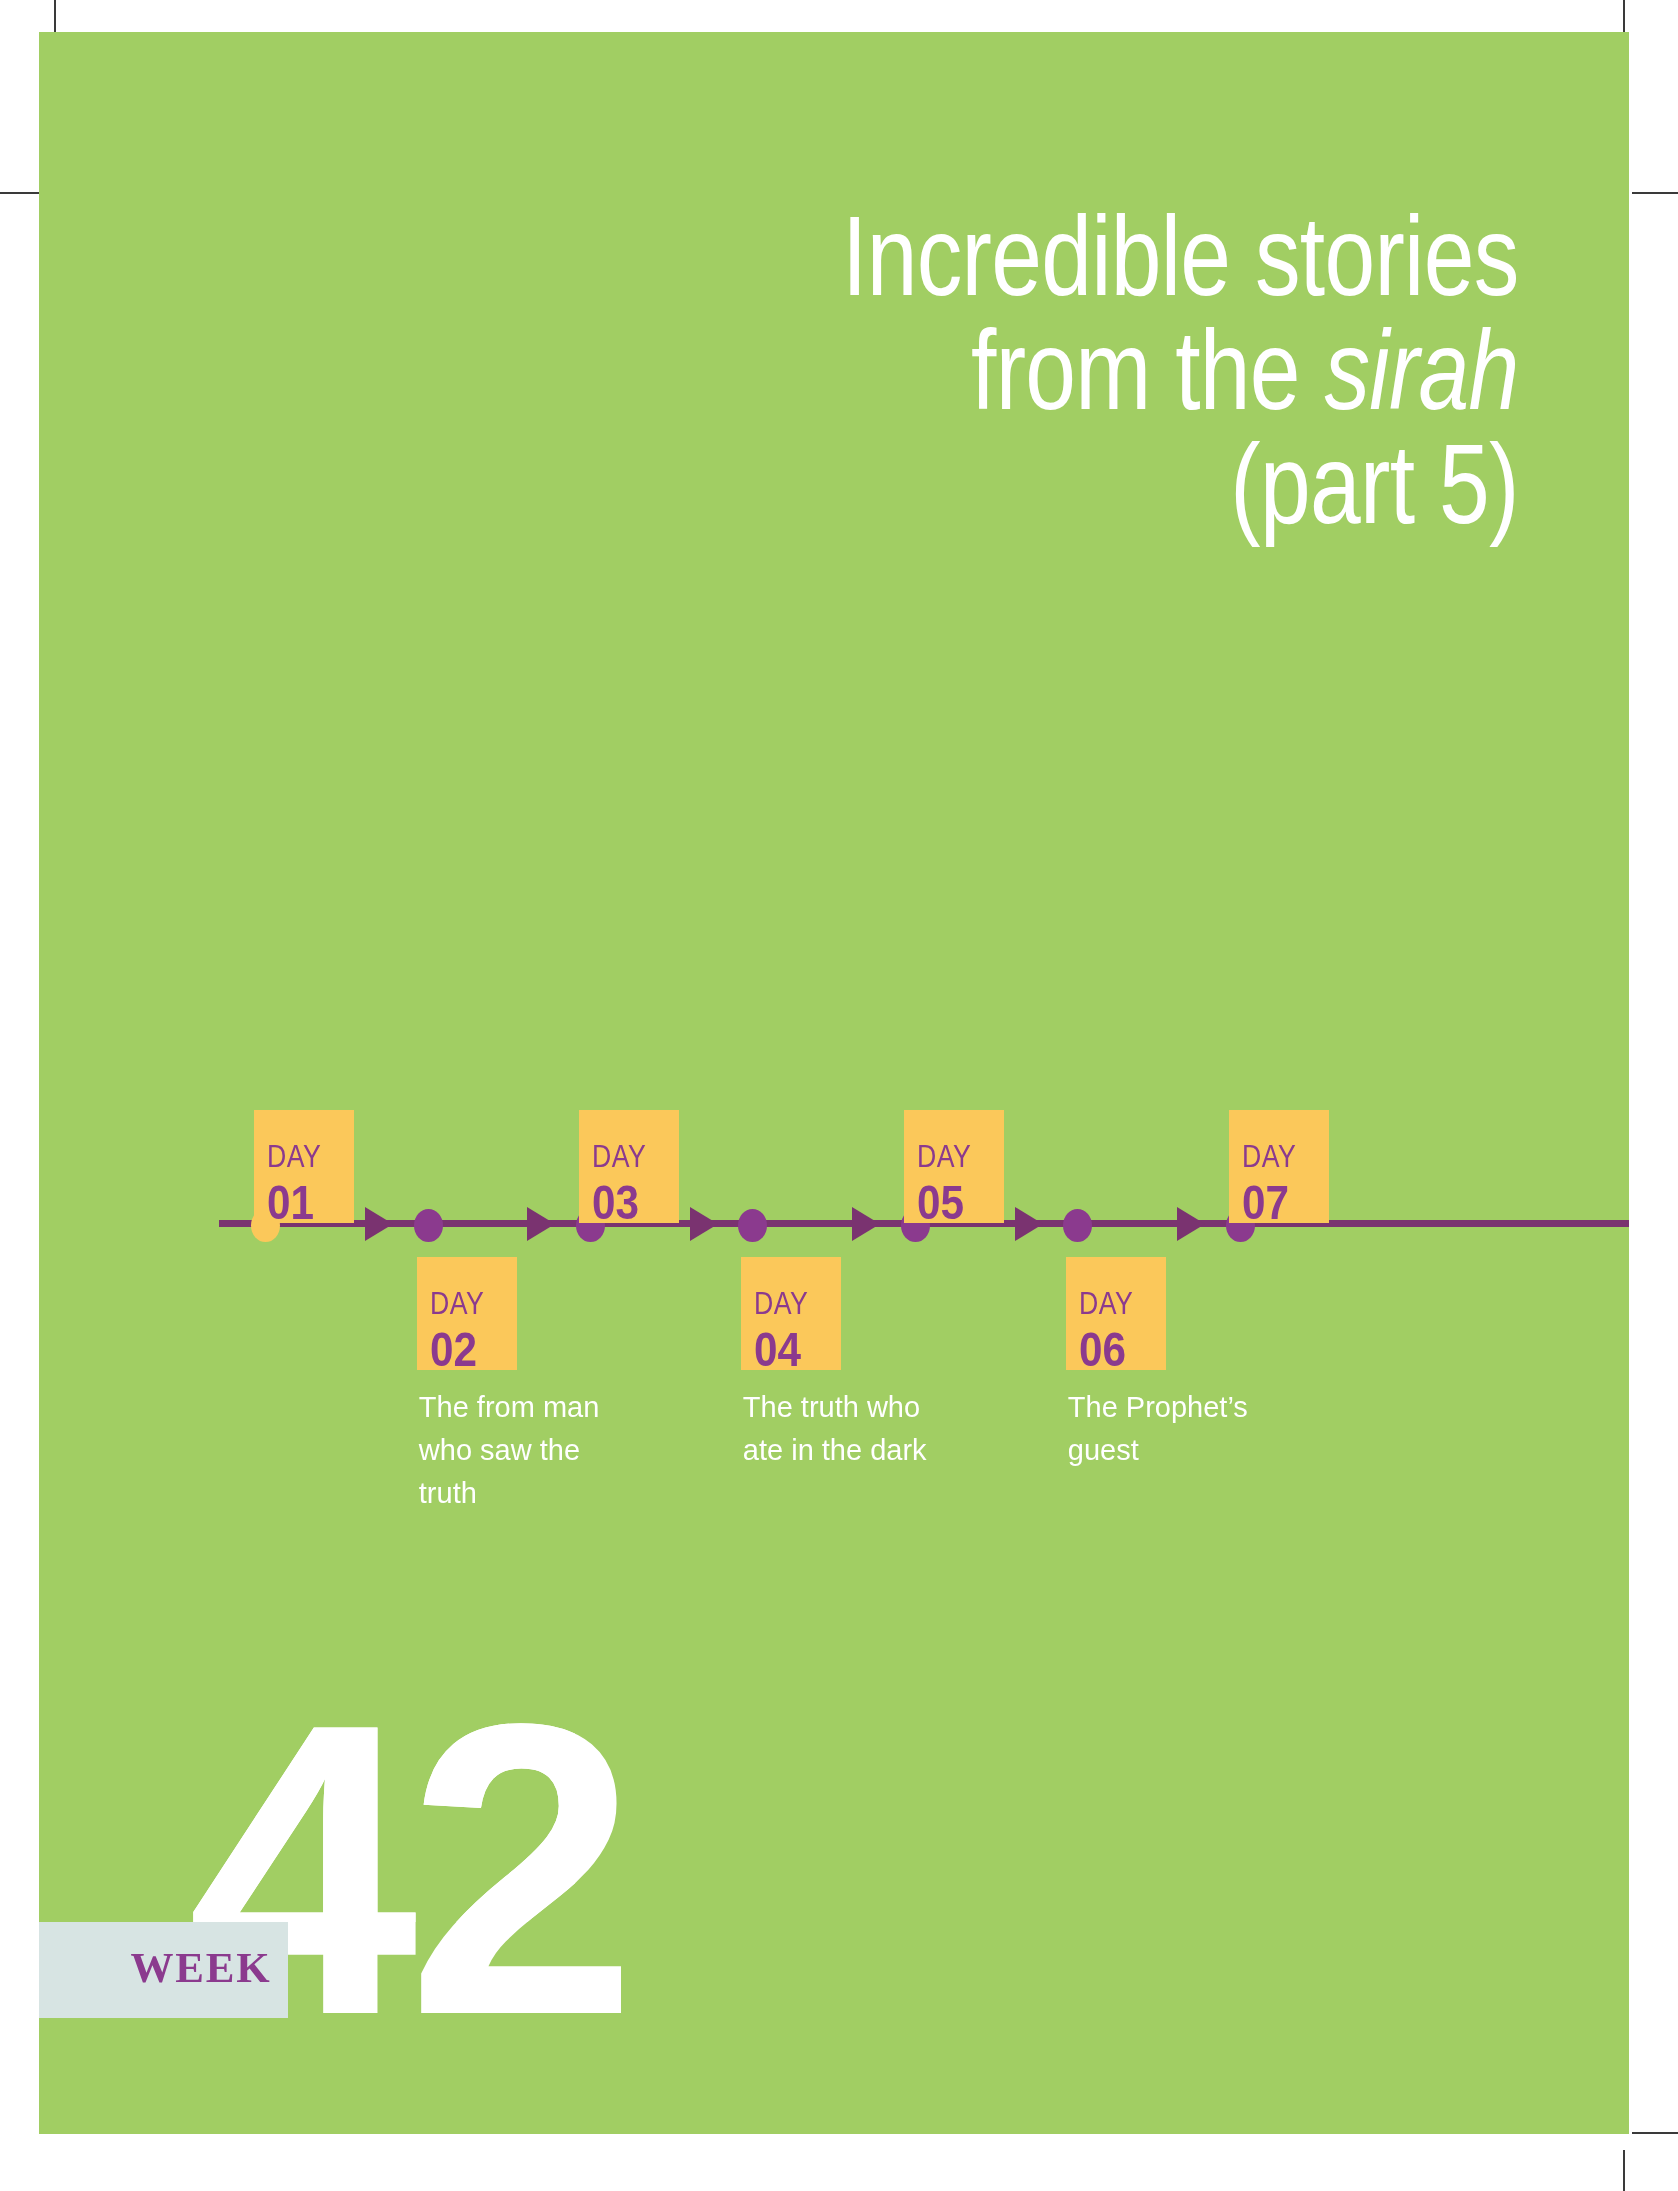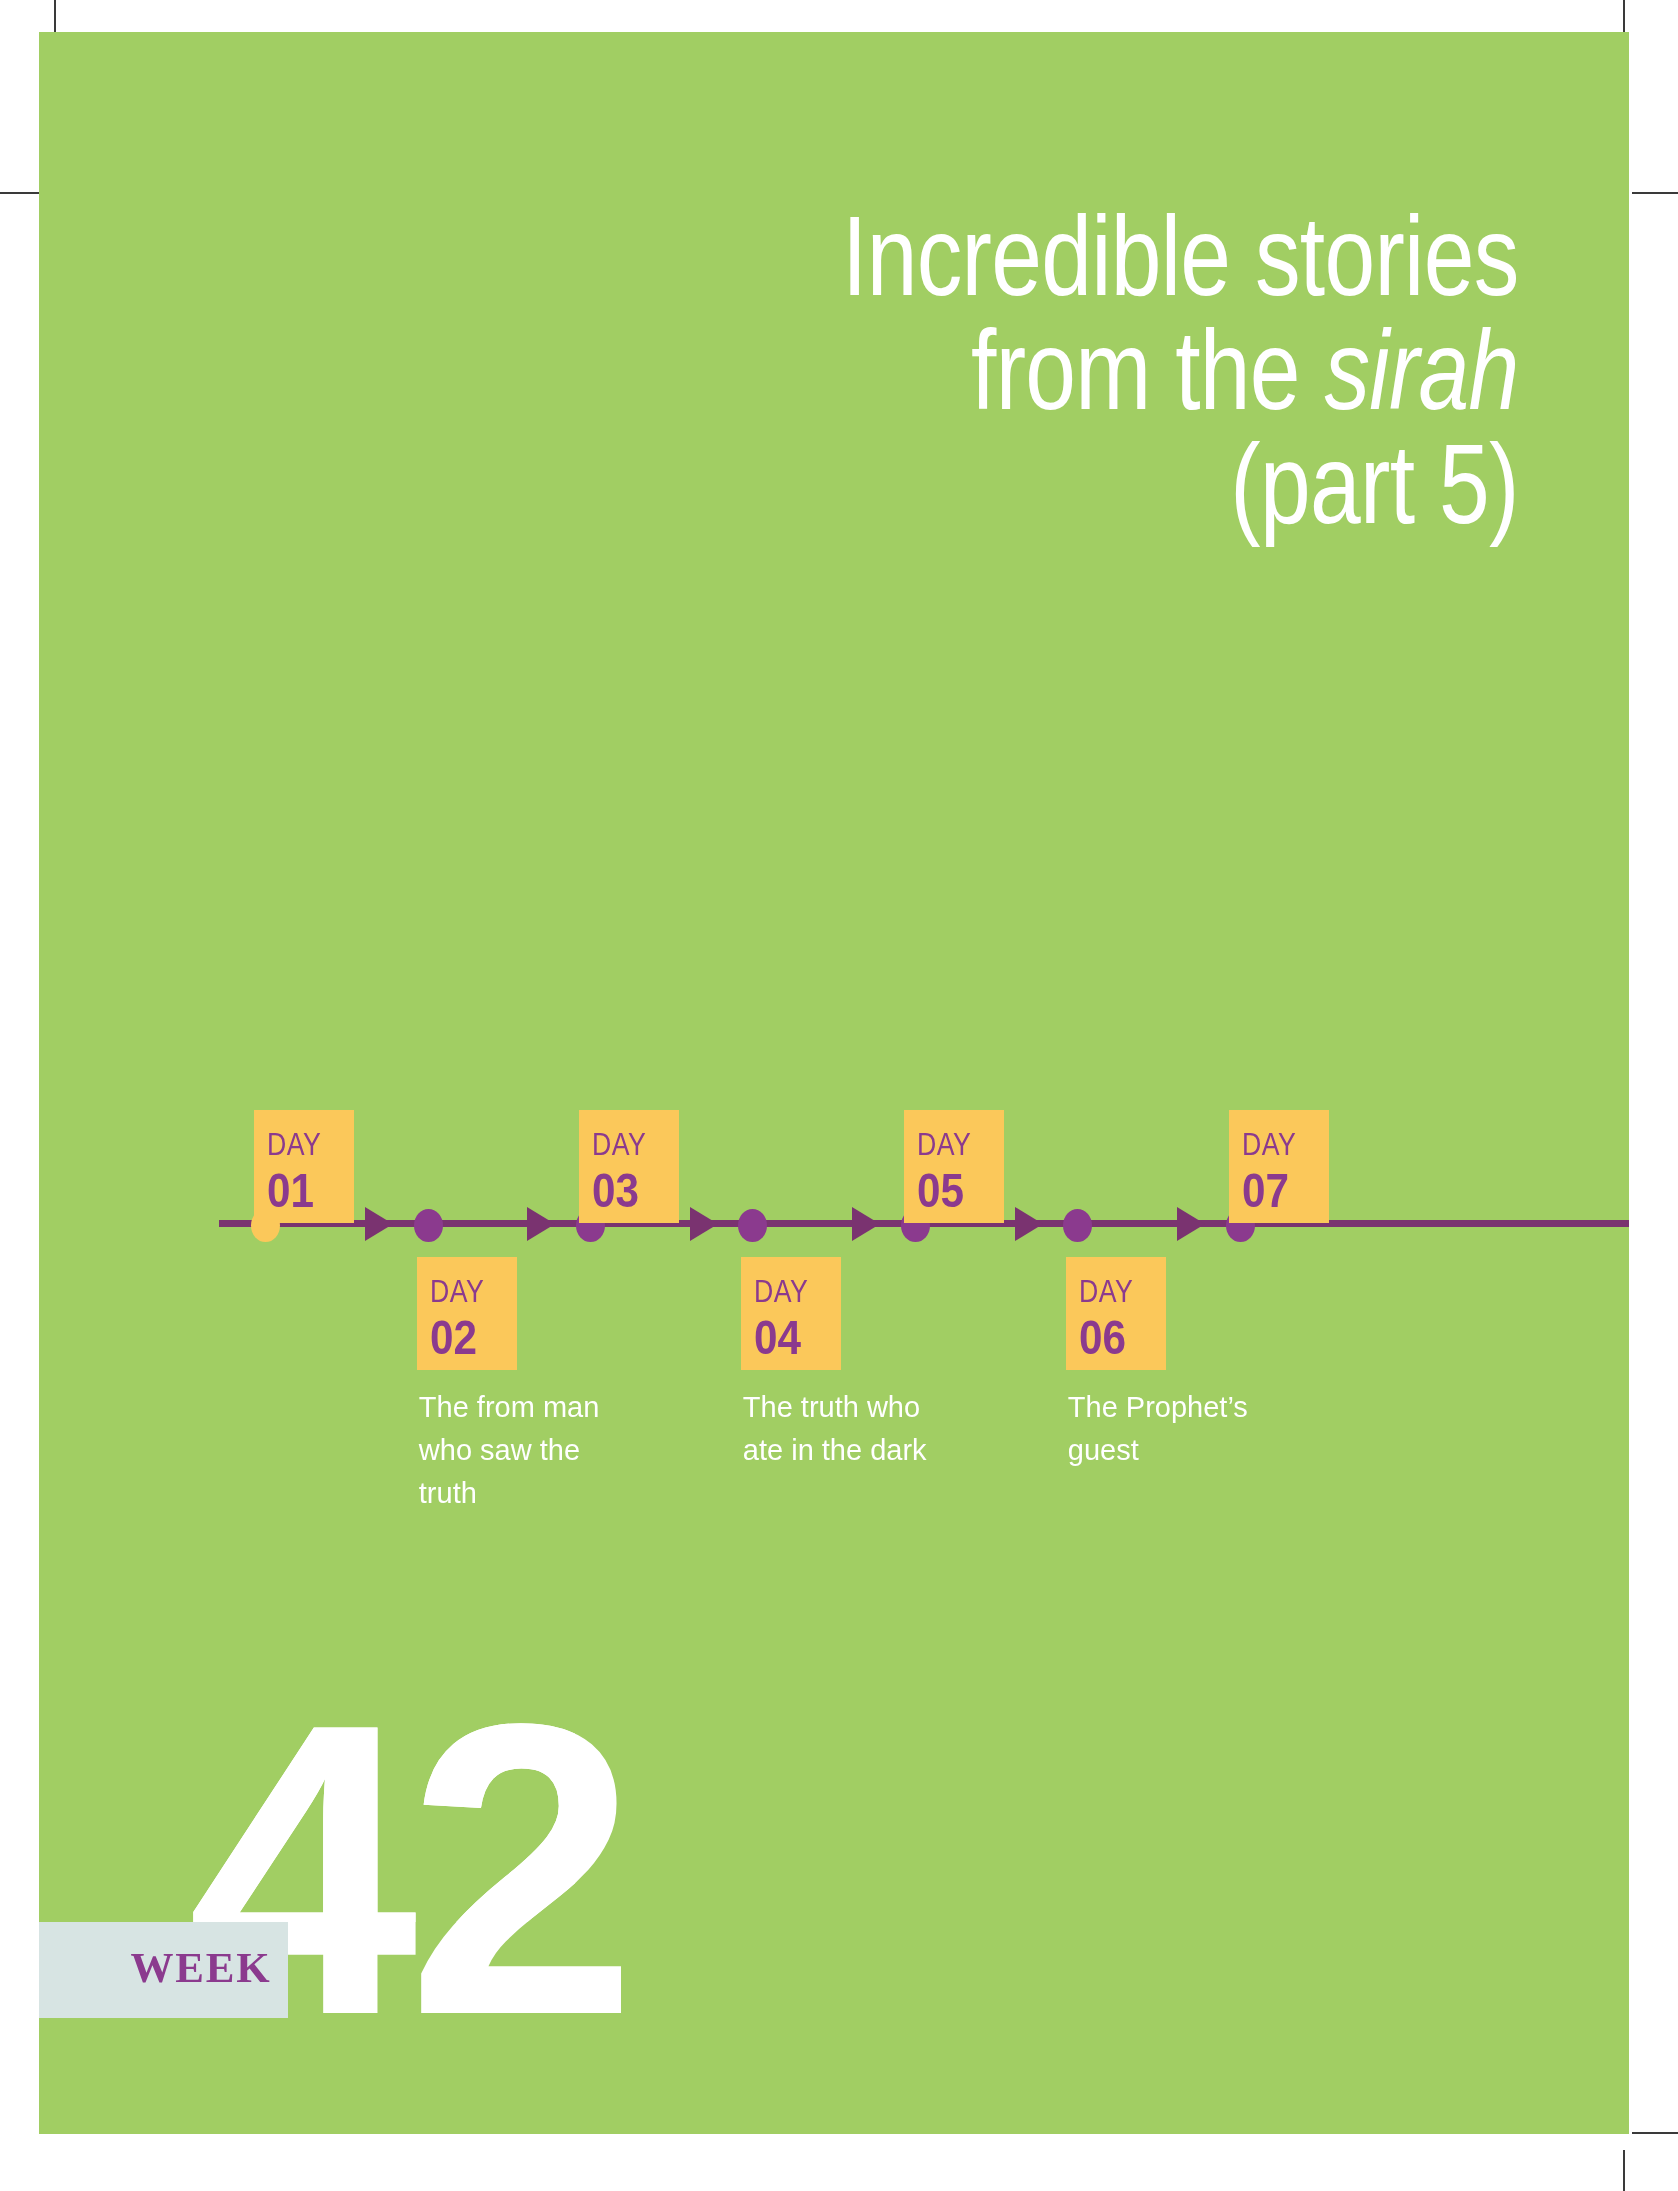--- a/index.html
+++ b/index.html
@@ -55,21 +55,21 @@
   .tl-arrow{
     position:absolute;top:1175px;width:0;height:0;
     border-top:17.5px solid transparent;
     border-bottom:17.5px solid transparent;
     border-left:28px solid #7A3370;
   }
 
   .tl-node{position:absolute;}
   .daybox{
     position:absolute;width:100px;height:113px;background:#FBC85A;
-    color:#8B3A8E;box-sizing:border-box;padding:20px 0 0 13px;
+    color:#8B3A8E;box-sizing:border-box;padding:32px 0 0 13px;
   }
   .daybox .d-word{
     display:block;font-size:31px;line-height:.95;font-weight:400;
     letter-spacing:0.5px;transform:scaleX(.86);transform-origin:0 0;
   }
   .daybox .d-num{
     display:block;font-size:48px;line-height:1.0;font-weight:700;
     margin-top:7.4px;letter-spacing:0;transform:scaleX(.88);transform-origin:0 0;
   }
   .storylabel{

